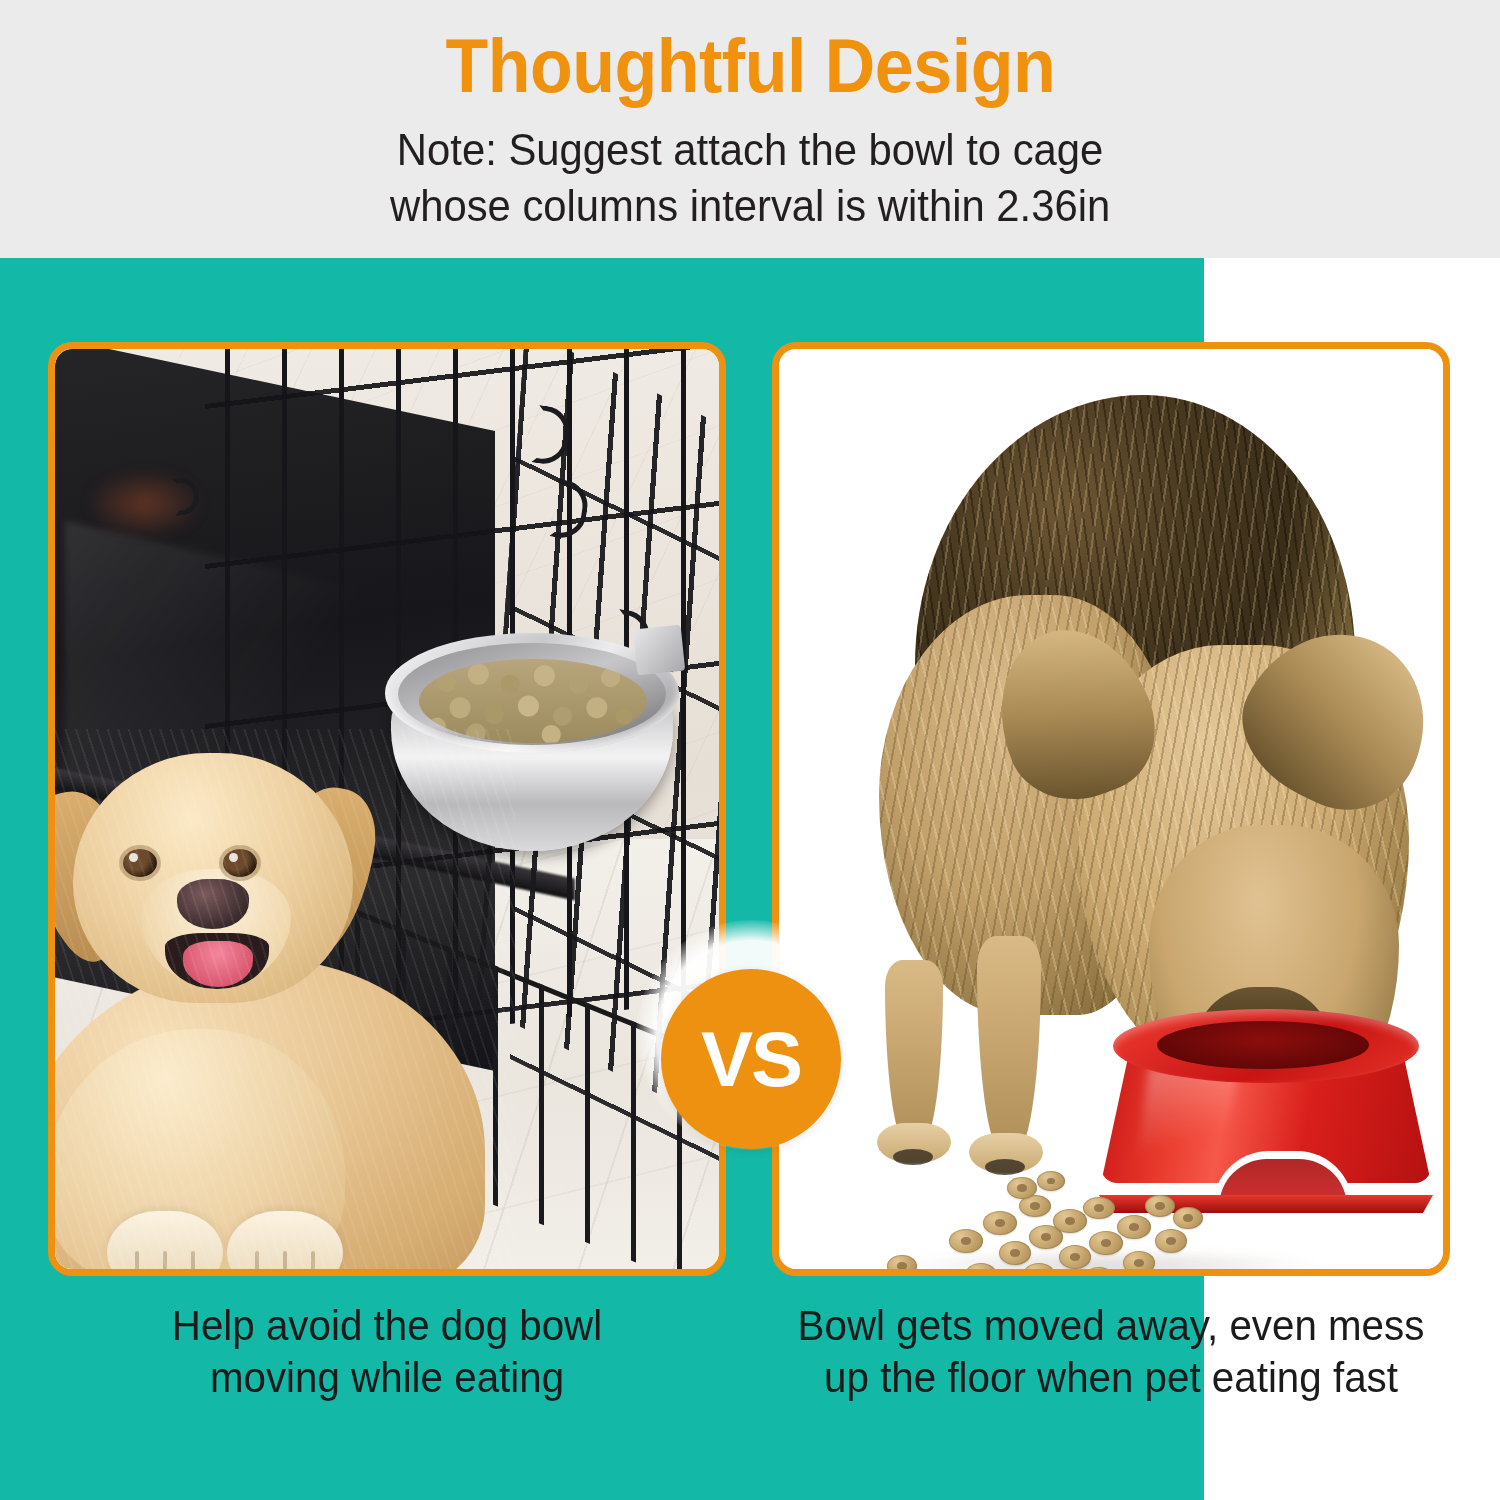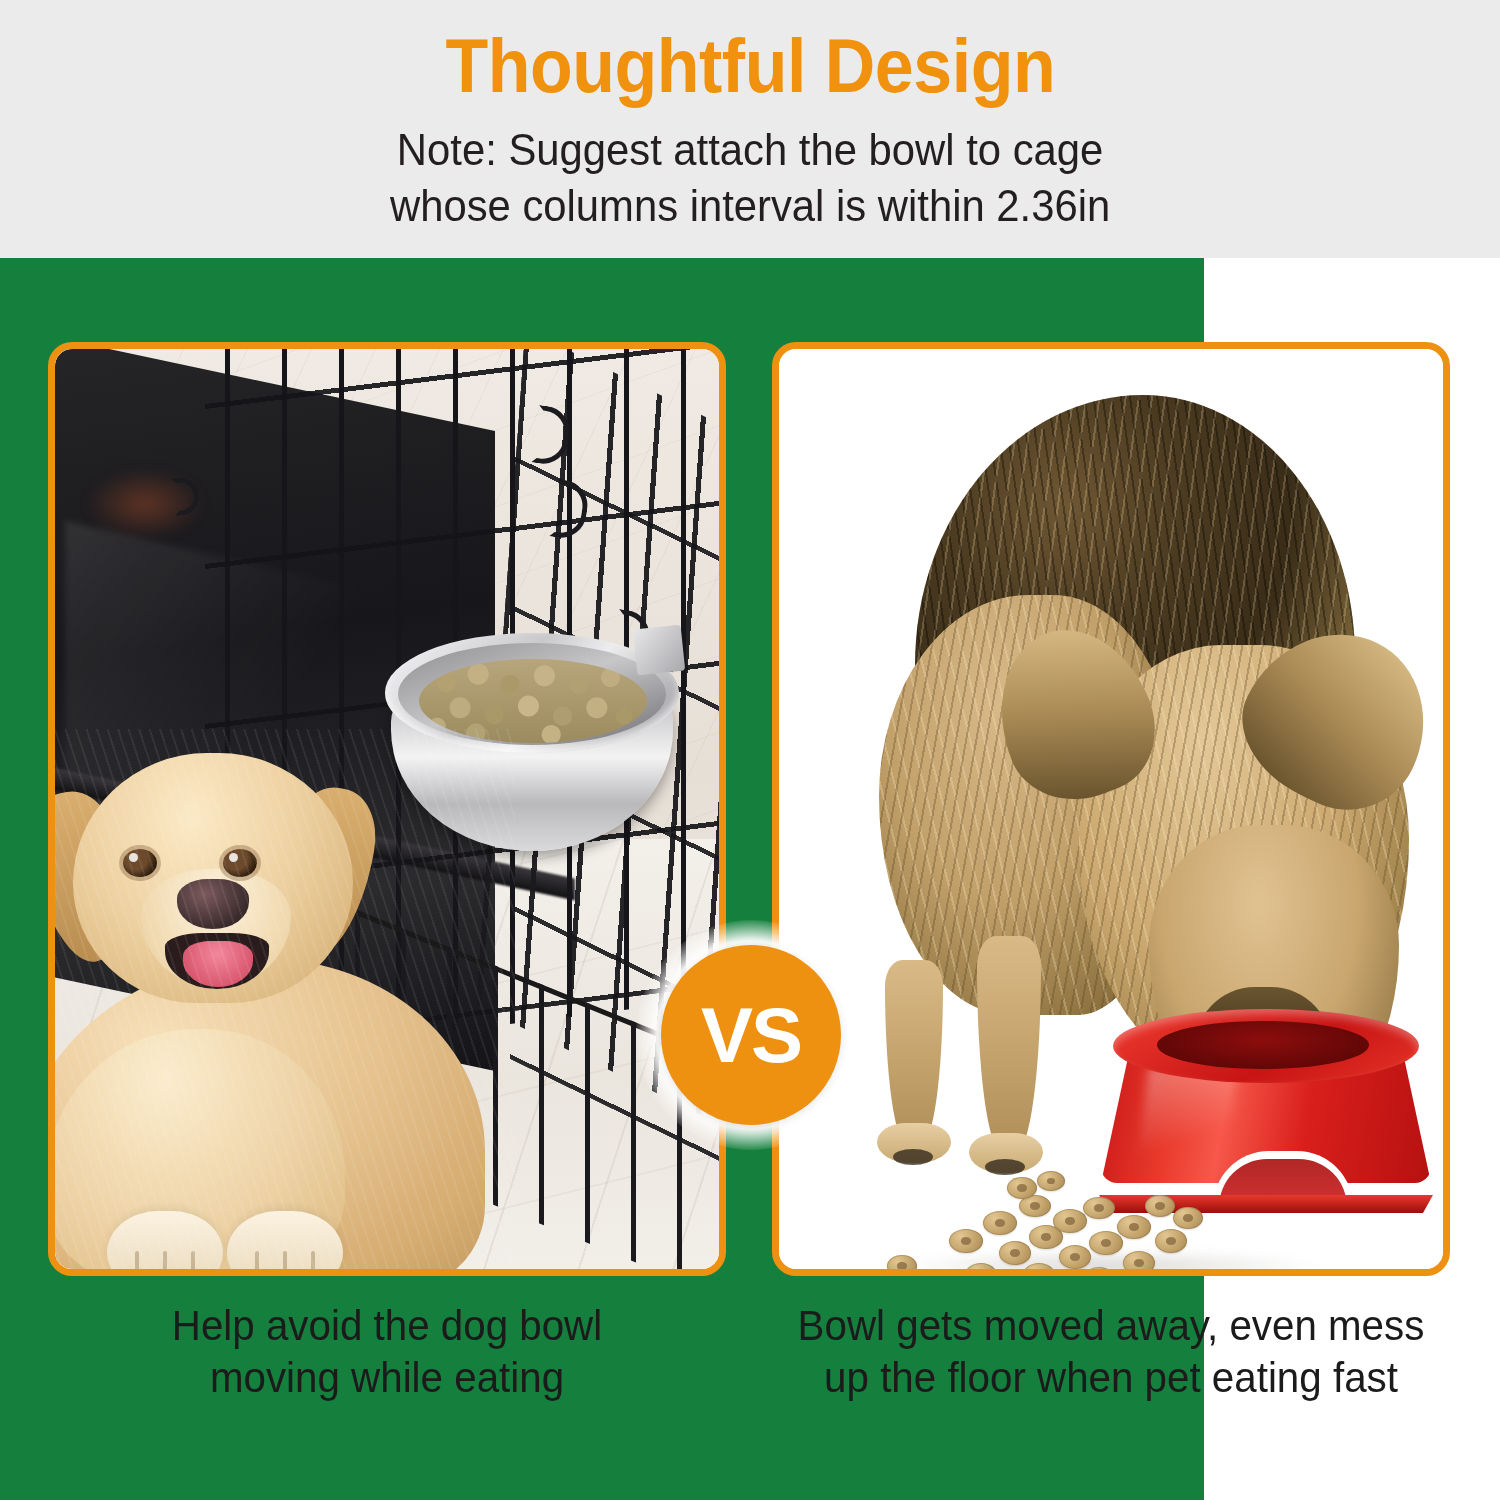--- a/index.html
+++ b/index.html
@@ -9,21 +9,21 @@
     height: 1500px;
     background: #ffffff;
     font-family: "Liberation Sans", sans-serif;
     overflow: hidden;
   }
 
   .page {
     position: relative;
     width: 1204px;
     height: 1500px;
-    background: #15803d;
+    background: #14b8a6;
   }
 
   
   .header {
     position: absolute;
     left: 0; top: 0;
     width: 1500px;
     height: 258px;
     background: #ebebeb;
     display: flex;
@@ -451,21 +451,21 @@
     filter: blur(4px);
   }
 
   
   .vs-glow {
     position:absolute; left:636px; top:662px; width:230px; height:230px;
     border-radius:50%;
     background: radial-gradient(circle, rgba(255,255,255,.95) 0 58%, rgba(255,255,255,0) 72%);
   }
   .vs-badge {
-    position:absolute; left:661px; top:687px;
+    position:absolute; left:661px; top:711px;
     width:180px; height:180px;
     border-radius:50%;
     background:#ef9110;
     display:flex; align-items:center; justify-content:center;
     box-shadow: 0 2px 10px rgba(0,0,0,.10);
   }
   .vs-text {
     color:#ffffff;
     font-family:"Liberation Sans", sans-serif;
     font-size:78px;

